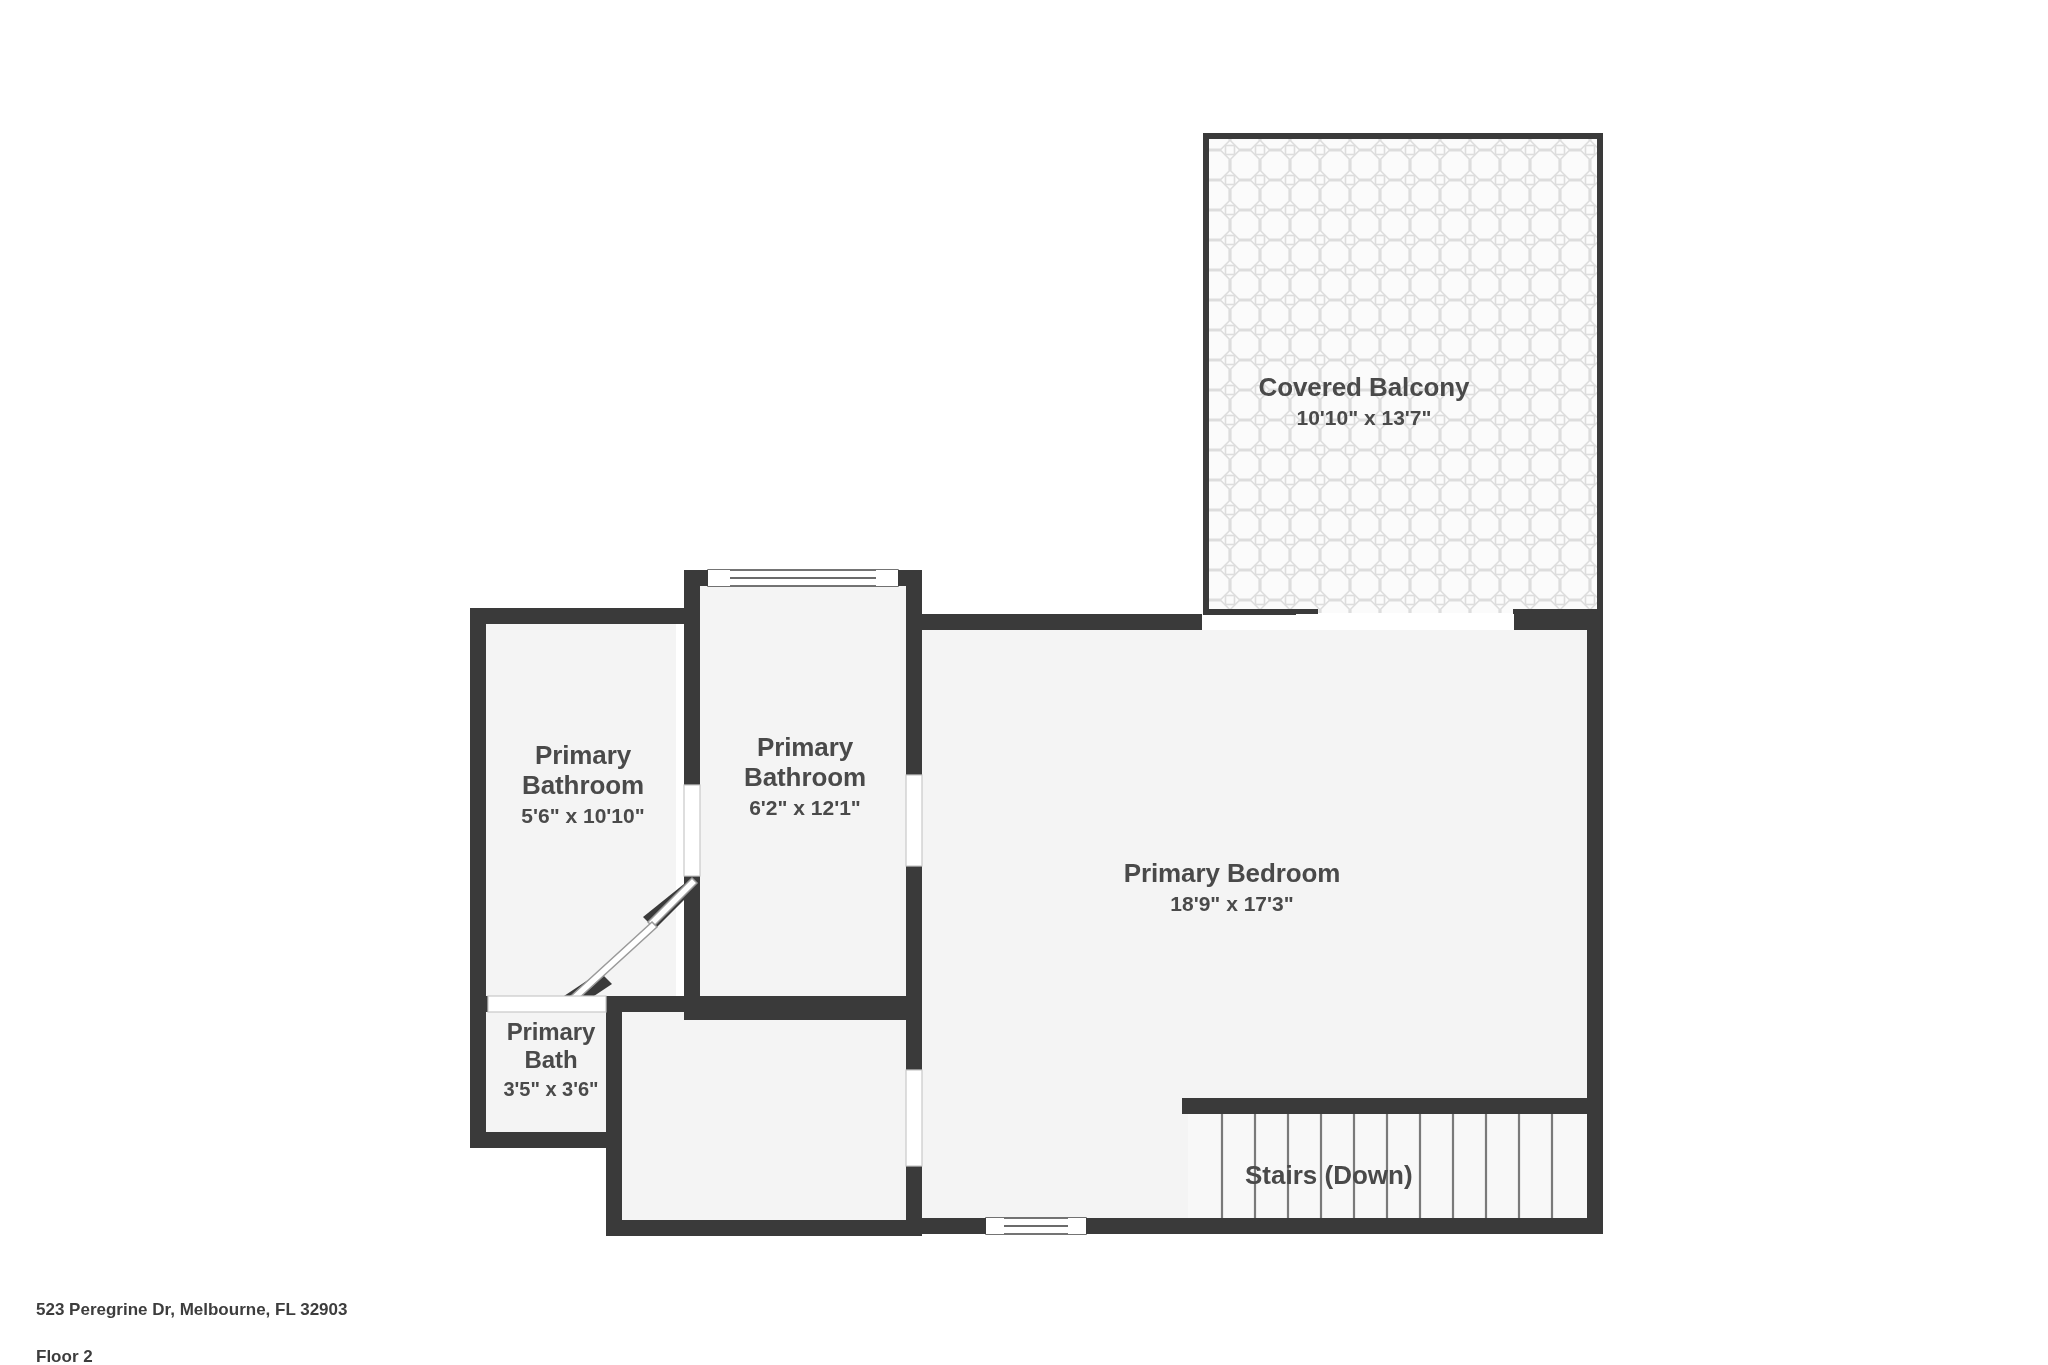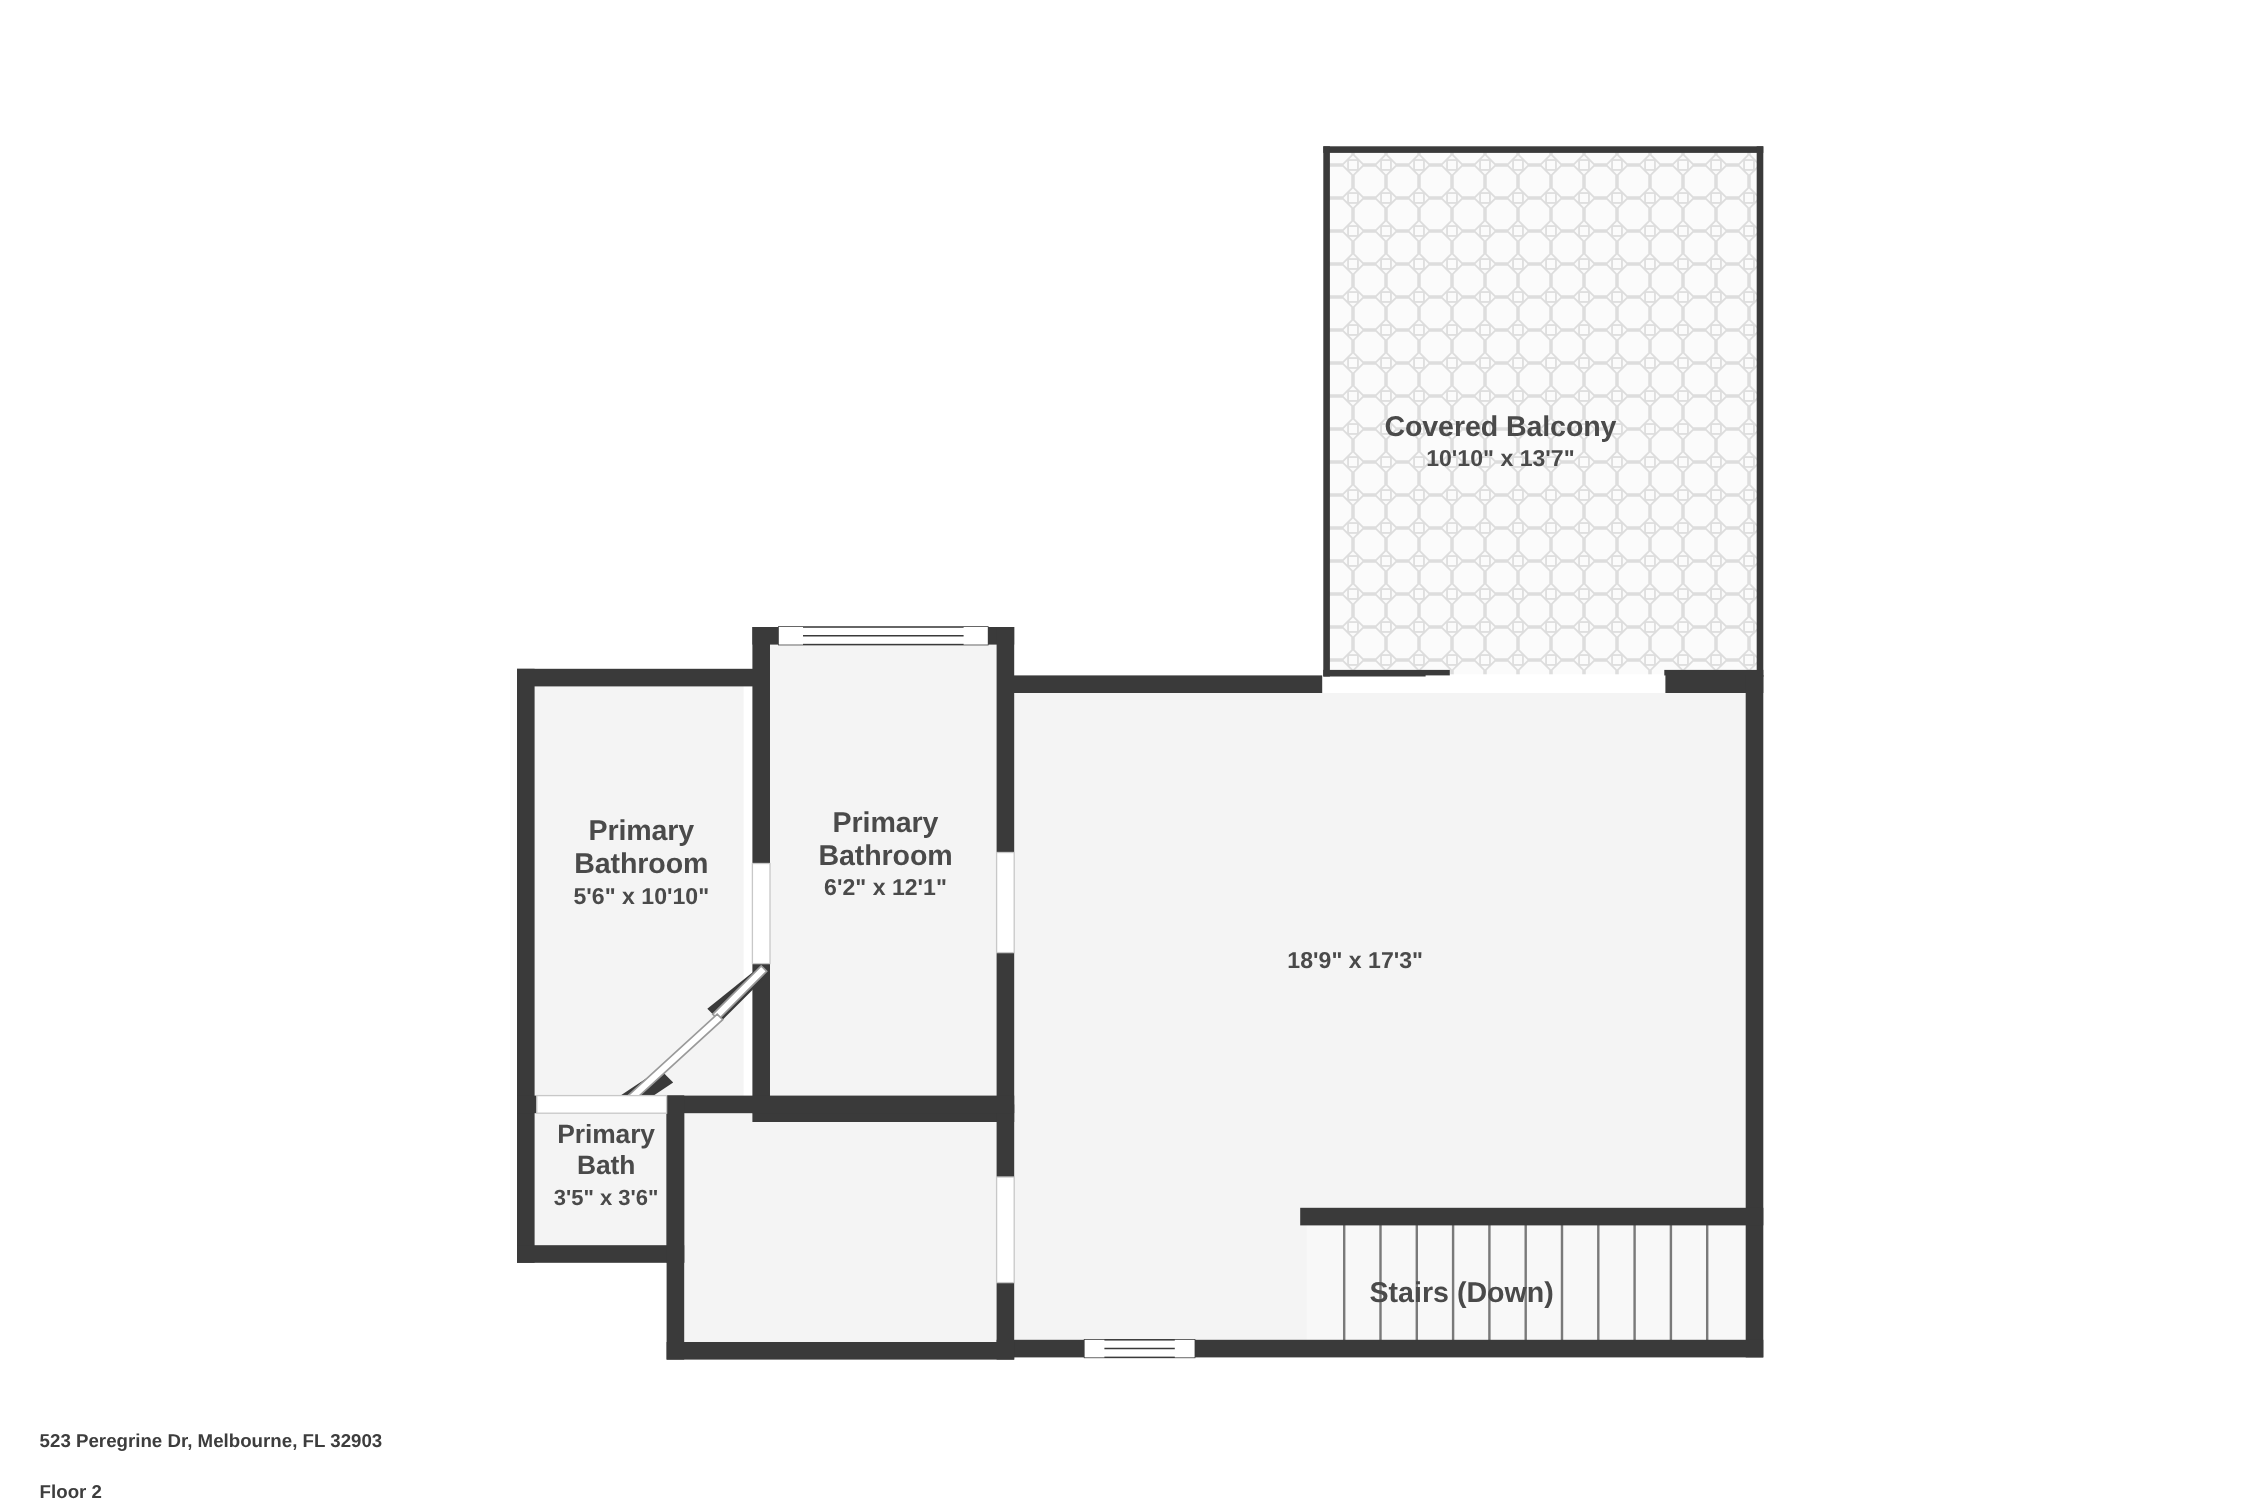--- a/index.html
+++ b/index.html
@@ -254,20 +254,21 @@
     <div class="rl-dims">5'6" x 10'10"</div>
   </div>
 
   <div class="room-label" style="left:685px; top:732px; width:240px;">
     <div class="rl-name">Primary
 Bathroom</div>
     <div class="rl-dims">6'2" x 12'1"</div>
   </div>
 
   <div class="room-label" style="left:1032px; top:858px; width:400px;">
+    <div class="rl-name">Primary Bedroom</div>
     <div class="rl-dims">18'9" x 17'3"</div>
   </div>
 
   <div class="room-label small" style="left:451px; top:1018px; width:200px;">
     <div class="rl-name">Primary
 Bath</div>
     <div class="rl-dims">3'5" x 3'6"</div>
   </div>
 
 

